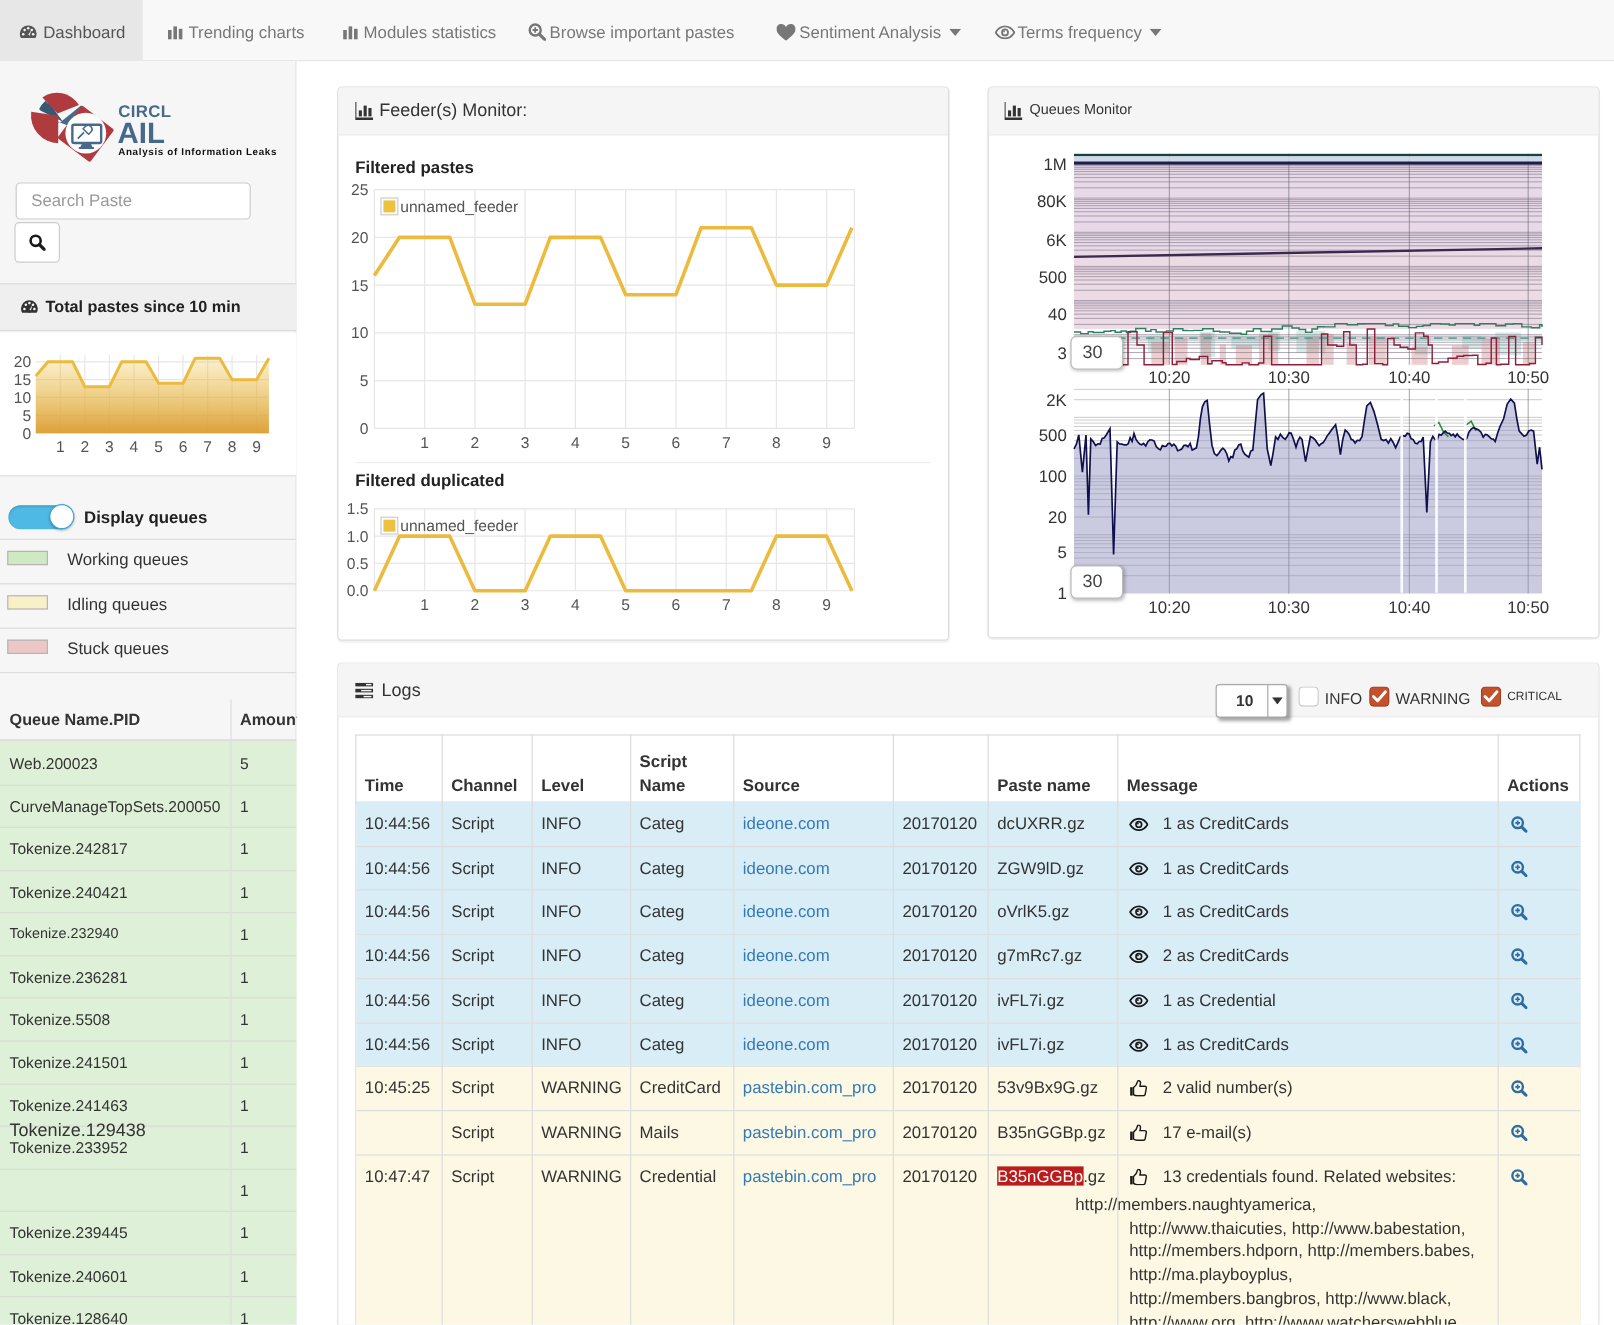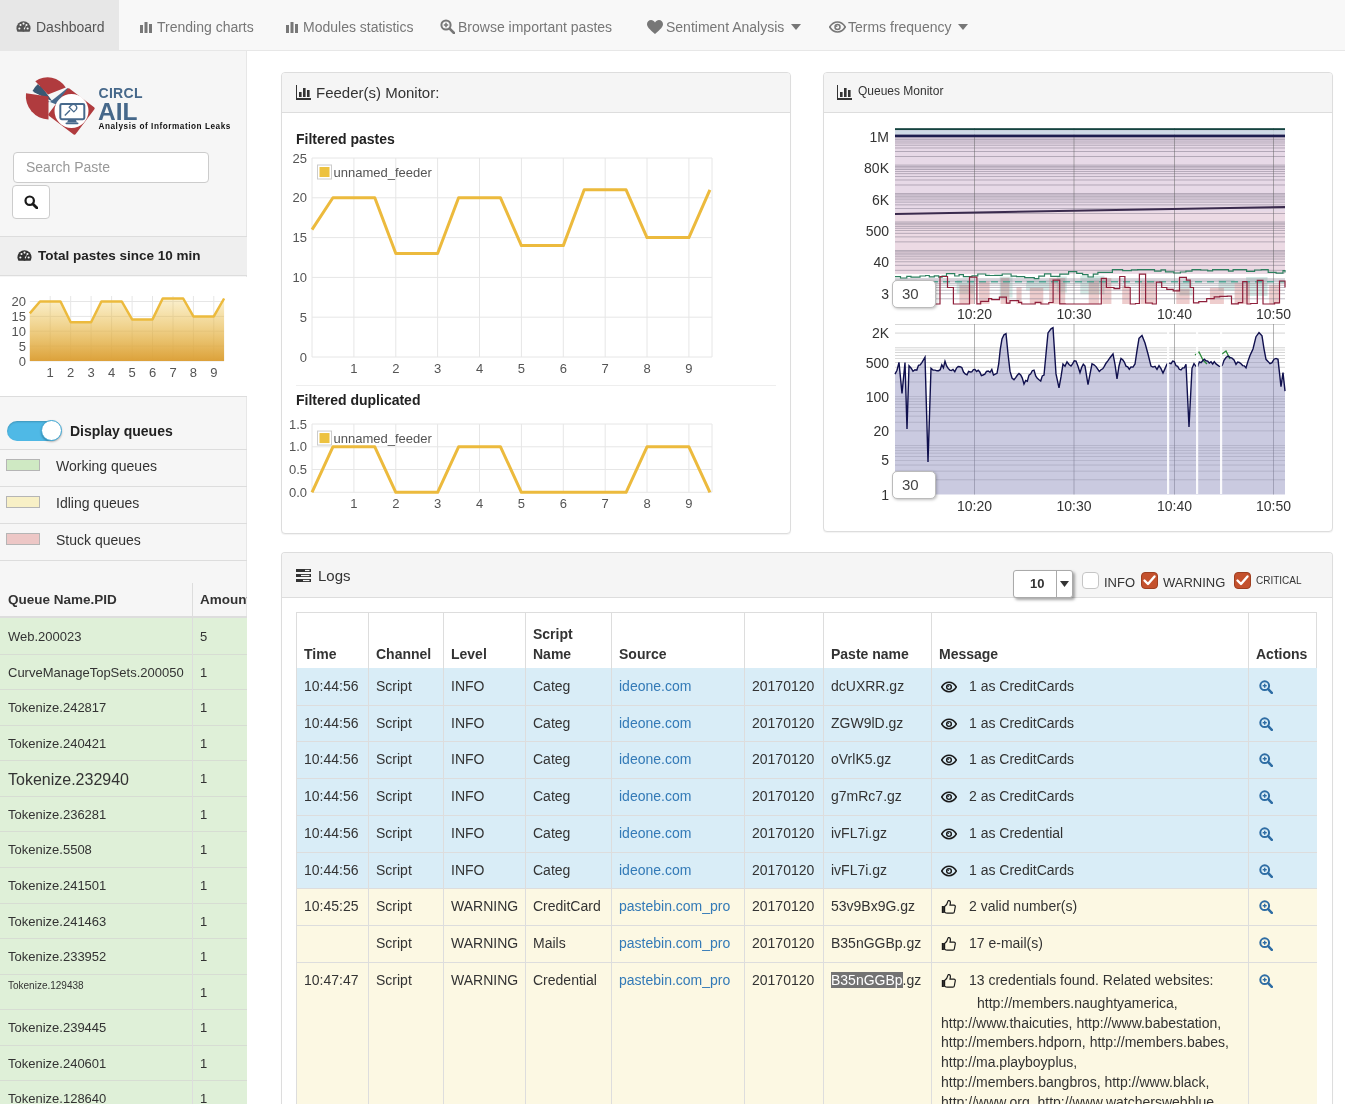--- a/index.html
+++ b/index.html
@@ -146,39 +146,39 @@
 <div class="abs" style="left:0;top:654px;width:247px;border-top:1px solid #d7ddd3"></div>
 <div class="abs" style="left:8px;top:665px;font-size:13px;color:#333">CurveManageTopSets.200050</div>
 <div class="abs" style="left:200px;top:665px;font-size:13px;color:#333">1</div>
 <div class="abs" style="left:0;top:689px;width:247px;border-top:1px solid #d7ddd3"></div>
 <div class="abs" style="left:8px;top:700px;font-size:13px;color:#333">Tokenize.242817</div>
 <div class="abs" style="left:200px;top:700px;font-size:13px;color:#333">1</div>
 <div class="abs" style="left:0;top:725px;width:247px;border-top:1px solid #d7ddd3"></div>
 <div class="abs" style="left:8px;top:736px;font-size:13px;color:#333">Tokenize.240421</div>
 <div class="abs" style="left:200px;top:736px;font-size:13px;color:#333">1</div>
 <div class="abs" style="left:0;top:760px;width:247px;border-top:1px solid #d7ddd3"></div>
-<div class="abs" style="left:8px;top:771px;font-size:16px;color:#333">Tokenize.232940</div>
+<div class="abs" style="left:8px;top:771px;font-size:12px;color:#333">Tokenize.232940</div>
 <div class="abs" style="left:200px;top:771px;font-size:13px;color:#333">1</div>
 <div class="abs" style="left:0;top:796px;width:247px;border-top:1px solid #d7ddd3"></div>
 <div class="abs" style="left:8px;top:807px;font-size:13px;color:#333">Tokenize.236281</div>
 <div class="abs" style="left:200px;top:807px;font-size:13px;color:#333">1</div>
 <div class="abs" style="left:0;top:831px;width:247px;border-top:1px solid #d7ddd3"></div>
 <div class="abs" style="left:8px;top:842px;font-size:13px;color:#333">Tokenize.5508</div>
 <div class="abs" style="left:200px;top:842px;font-size:13px;color:#333">1</div>
 <div class="abs" style="left:0;top:867px;width:247px;border-top:1px solid #d7ddd3"></div>
 <div class="abs" style="left:8px;top:878px;font-size:13px;color:#333">Tokenize.241501</div>
 <div class="abs" style="left:200px;top:878px;font-size:13px;color:#333">1</div>
 <div class="abs" style="left:0;top:903px;width:247px;border-top:1px solid #d7ddd3"></div>
 <div class="abs" style="left:8px;top:914px;font-size:13px;color:#333">Tokenize.241463</div>
 <div class="abs" style="left:200px;top:914px;font-size:13px;color:#333">1</div>
 <div class="abs" style="left:0;top:938px;width:247px;border-top:1px solid #d7ddd3"></div>
 <div class="abs" style="left:8px;top:949px;font-size:13px;color:#333">Tokenize.233952</div>
 <div class="abs" style="left:200px;top:949px;font-size:13px;color:#333">1</div>
 <div class="abs" style="left:0;top:974px;width:247px;border-top:1px solid #d7ddd3"></div>
-<div class="abs" style="left:8px;top:980px;font-size:10px;color:#333">Tokenize.129438</div>
+<div class="abs" style="left:8px;top:934px;font-size:15px;color:#333">Tokenize.129438</div>
 <div class="abs" style="left:200px;top:985px;font-size:13px;color:#333">1</div>
 <div class="abs" style="left:0;top:1009px;width:247px;border-top:1px solid #d7ddd3"></div>
 <div class="abs" style="left:8px;top:1020px;font-size:13px;color:#333">Tokenize.239445</div>
 <div class="abs" style="left:200px;top:1020px;font-size:13px;color:#333">1</div>
 <div class="abs" style="left:0;top:1045px;width:247px;border-top:1px solid #d7ddd3"></div>
 <div class="abs" style="left:8px;top:1056px;font-size:13px;color:#333">Tokenize.240601</div>
 <div class="abs" style="left:200px;top:1056px;font-size:13px;color:#333">1</div>
 <div class="abs" style="left:0;top:1080px;width:247px;border-top:1px solid #d7ddd3"></div>
 <div class="abs" style="left:8px;top:1091px;font-size:13px;color:#333">Tokenize.128640</div>
 <div class="abs" style="left:200px;top:1091px;font-size:13px;color:#333">1</div>
@@ -643,27 +643,27 @@
     <line x1="5.7" y1="3.7" x2="5.7" y2="7.7" stroke="#2e6da4" stroke-width="1.4"></line>
   </svg>
 <div class="abs" style="left:297px;top:962px;width:1020px;height:142px;background:#fcf8e3"></div>
 <div class="abs" style="left:297px;top:962px;width:1020px;border-top:1px solid #ddd"></div>
 <div class="abs" style="left:304px;top:972px">10:47:47</div>
 <div class="abs" style="left:376px;top:972px">Script</div>
 <div class="abs" style="left:451px;top:972px">WARNING</div>
 <div class="abs" style="left:533px;top:972px">Credential</div>
 <div class="abs" style="left:619px;top:972px;color:#337ab7">pastebin.com_pro</div>
 <div class="abs" style="left:752px;top:972px">20170120</div>
-<div class="abs" style="left:831px;top:972px"><span style="background:#737373;color:#fff">B35nGGBp</span>.gz</div>
+<div class="abs" style="left:831px;top:972px"><span style="background:#b91c1c;color:#fff">B35nGGBp</span>.gz</div>
 <svg style="position:absolute;left:941px;top:974px" width="15" height="14" viewBox="0 0 15 14">
     <rect x="0.8" y="6" width="2.1" height="7" fill="#1a1a1a"></rect>
     <path d="M3.6 6.4 C5.2 5.2 6.5 3.4 6.8 1.6 C6.9 0.7 7.6 0.3 8.3 0.6 C9.1 0.9 9.5 1.8 9.4 2.8 L9 5.2 L13 5.2 C13.8 5.2 14.4 5.9 14.3 6.6 L13.3 12 C13.2 12.7 12.6 13.2 11.9 13.2 L6.5 13.2 C5.4 13.2 4.4 12.8 3.6 12.2 Z" fill="none" stroke="#1a1a1a" stroke-width="1.2"></path>
   </svg>
 <div class="abs" style="left:969px;top:972px">13 credentials found. Related websites:</div>
-<div class="abs" style="left:977px;top:995px">http://members.naughtyamerica,</div>
+<div class="abs" style="left:896px;top:995px">http://members.naughtyamerica,</div>
 <div class="abs" style="left:941px;top:1015px">http://www.thaicuties, http://www.babestation,</div>
 <div class="abs" style="left:941px;top:1034px">http://members.hdporn, http://members.babes,</div>
 <div class="abs" style="left:941px;top:1054px">http://ma.playboyplus,</div>
 <div class="abs" style="left:941px;top:1074px">http://members.bangbros, http://www.black,</div>
 <div class="abs" style="left:941px;top:1094px">http://www.org, http://www.watcherswebblue</div>
 <svg style="position:absolute;left:1259px;top:974px" width="14" height="14" viewBox="0 0 14 14">
     <circle cx="5.7" cy="5.7" r="4.4" fill="none" stroke="#2e6da4" stroke-width="2"></circle>
     <line x1="9.2" y1="9.2" x2="12.8" y2="12.8" stroke="#2e6da4" stroke-width="2.6" stroke-linecap="round"></line>
     <line x1="3.7" y1="5.7" x2="7.7" y2="5.7" stroke="#2e6da4" stroke-width="1.4"></line>
     <line x1="5.7" y1="3.7" x2="5.7" y2="7.7" stroke="#2e6da4" stroke-width="1.4"></line>

